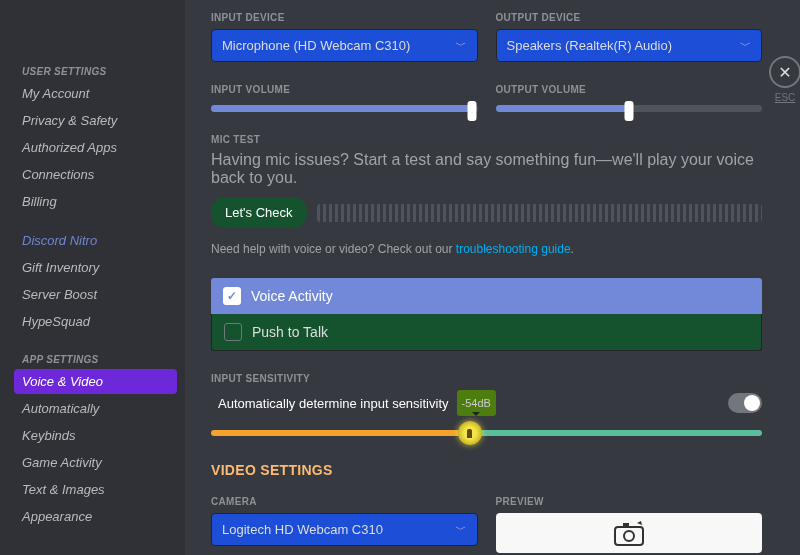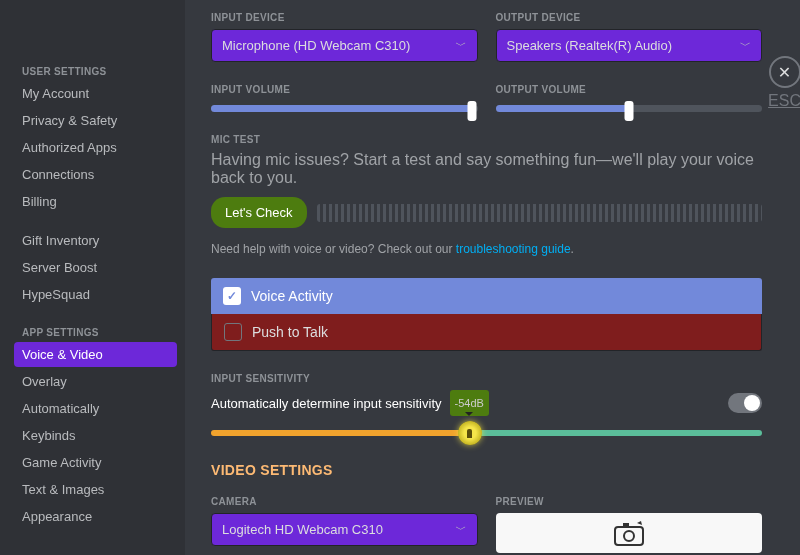--- a/index.html
+++ b/index.html
@@ -1,81 +1,81 @@
 <!DOCTYPE html>
 <html><head>
 <meta charset="utf-8">
 <style>
 * { box-sizing: border-box; margin: 0; padding: 0; font-family: "Segoe UI", -apple-system, sans-serif; }
 body { background: #36393f; color: #dcddde; font-size: 13px; width: 800px; height: 555px; overflow: hidden; display: flex; }
-.sidebar { width: 185px; background: #2f3136; height: 555px; overflow-y: auto; padding: 60px 8px 0 14px; flex-shrink: 0; }
+.sidebar { width: 185px; background: #2f3136; height: 555px; overflow-y: auto; padding: 60px 8px 0 14px; flex-shrink: 0; font-style: italic; }
 .sidebar::-webkit-scrollbar { width: 0; }
 .side-header { font-size: 10px; font-weight: 700; color: #8e9297; text-transform: uppercase; padding: 6px 8px 4px; letter-spacing: .3px; }
 .side-item { padding: 5px 8px; color: #b9bbbe; border-radius: 4px; cursor: pointer; margin-bottom: 2px; font-size: 13px; }
 .side-item.active { background: #6d28d9; color: #fff; }
 .side-item.nitro { color: #6f85d4; }
 .content { flex: 1; height: 555px; overflow-y: auto; padding: 12px 38px 20px 26px; position: relative; }
 .content::-webkit-scrollbar { width: 8px; }
 .content::-webkit-scrollbar-thumb { background: #202225; border-radius: 4px; }
 .row2 { display: flex; gap: 18px; }
 .col { flex: 1; }
 .label { font-size: 10px; font-weight: 700; color: #8e9297; text-transform: uppercase; margin-bottom: 6px; letter-spacing: .3px; }
-.select { background: #6d28d9; border: 1px solid #222428; border-radius: 4px; padding: 8px 10px; display: flex; justify-content: space-between; align-items: center; color: #dcddde; cursor: pointer; }
+.select { background: #1d4ed8; border: 1px solid #222428; border-radius: 4px; padding: 8px 10px; display: flex; justify-content: space-between; align-items: center; color: #dcddde; cursor: pointer; }
 .chev { color: #b9bbbe; font-size: 11px; }
 .slider-track { height: 7px; background: #4f545c; border-radius: 4px; position: relative; margin-top: 10px; }
 .slider-fill { height: 100%; background: #7289da; border-radius: 4px; position: absolute; left: 0; top: 0; }
 .slider-thumb { position: absolute; top: -4px; width: 9px; height: 20px; background: #fff; border-radius: 3px; transform: translateX(-50%); cursor: grab; }
 .mic-desc { color: #a0a3a7; font-size: 16px; margin-bottom: 10px; }
 .check-row { display: flex; align-items: center; gap: 10px; }
-.btn-check { background: #4d7c0f; color: #fff; font-weight: 500; padding: 8px 14px; border-radius: 14px; cursor: pointer; font-size: 13px; }
+.btn-check { background: #14532d; color: #fff; font-weight: 500; padding: 8px 14px; border-radius: 14px; cursor: pointer; font-size: 13px; }
 .meter { flex: 1; height: 18px; background: repeating-linear-gradient(90deg,#4f545c 0 3px,#36393f 3px 6px); border-radius: 3px; }
 .help { color: #a0a3a7; font-size: 12px; margin-top: 14px; }
 .help a { color: #00aff4; text-decoration: none; }
 .mode-active { background: #7289da; padding: 9px 12px; display: flex; align-items: center; gap: 10px; border-radius: 3px 3px 0 0; color: #fff; cursor: pointer; font-size: 14px; }
-.mode-inactive { background: #7f1d1d; padding: 9px 12px; display: flex; align-items: center; gap: 10px; border-radius: 0 0 3px 3px; border: 1px solid #222428; border-top: none; cursor: pointer; font-size: 14px; }
+.mode-inactive { background: #14532d; padding: 9px 12px; display: flex; align-items: center; gap: 10px; border-radius: 0 0 3px 3px; border: 1px solid #222428; border-top: none; cursor: pointer; font-size: 14px; }
 .cb { width: 18px; height: 18px; border-radius: 3px; display: flex; align-items: center; justify-content: center; }
 .cb.checked { background: #fff; color: #7289da; font-weight: 900; font-size: 12px; }
 .cb.unchecked { border: 1.5px solid #72767d; }
-.sens-row { display: flex; justify-content: space-between; align-items: center; margin-bottom: 14px; }
+.sens-row { display: flex; justify-content: space-between; align-items: center; margin-bottom: 14px; margin-left: 7px; }
 .sens-text { color: #fff; font-size: 13px; display: flex; align-items: center; gap: 8px; }
 .db-badge { background: #4d7c0f; color: #ccc; font-size: 11px; padding: 7px 5px; border-radius: 3px; position: relative; }
 .db-badge::after { content:''; position:absolute; left:50%; bottom:-4px; transform:translateX(-50%); border:4px solid transparent; border-top-color:#222; }
 .toggle { width: 34px; height: 20px; background: #72767d; border-radius: 10px; position: relative; cursor: pointer; }
 .toggle::after { content:''; position:absolute; width:16px; height:16px; background:#fff; border-radius:50%; top:2px; right:2px; }
 .sens-track { height: 6px; border-radius: 3px; display: flex; position: relative; }
 .sens-left { width: 47%; background: #f1a32d; border-radius: 3px 0 0 3px; }
 .sens-right { flex: 1; background: #5bbd9a; border-radius: 0 3px 3px 0; }
 .sens-handle { position: absolute; left: 47%; top: 50%; transform: translate(-50%,-50%); width: 24px; height: 24px; border-radius: 50%; background: radial-gradient(circle,#f5e54a 35%,#b8a818 80%); box-shadow: 0 0 6px rgba(245,229,74,.7); cursor: grab; display:flex; align-items:center; justify-content:center; }
 .sens-handle::before { content:''; width:5px; height:9px; background:#5a4e0a; border-radius:2px 2px 0 0; }
 .section-break { margin-top: 26px; }
 h3.video { color: #fdba74; font-size: 14px; font-weight: 700; margin-bottom: 18px; letter-spacing:.3px; }
 .esc-wrap { position: absolute; top: 56px; right: -1px; text-align: center; }
 .esc-circle { width: 32px; height: 32px; border: 2px solid #72767d; border-radius: 50%; display: flex; align-items: center; justify-content: center; color: #dcddde; cursor: pointer; font-size:16px; margin:0 auto 4px; }
-.esc-label { font-size: 16px; color: #72767d; text-decoration: underline; }
+.esc-label { font-size: 10px; color: #72767d; text-decoration: underline; }
 .block { margin-bottom: 22px; }
 .preview-box { background: #f8f8f8; height: 40px; border-radius: 4px; display:flex; align-items:center; justify-content:center; overflow:hidden; }
 </style>
 </head>
 <body>
 
 <div class="sidebar">
   <div class="side-header">USER SETTINGS</div>
   <div class="side-item">My Account</div>
   <div class="side-item">Privacy &amp; Safety</div>
   <div class="side-item">Authorized Apps</div>
   <div class="side-item">Connections</div>
   <div class="side-item">Billing</div>
   <div style="height:12px"></div>
+  <div class="side-item nitro">Discord Nitro</div>
   <div class="side-item">Gift Inventory</div>
   <div class="side-item">Server Boost</div>
   <div class="side-item">HypeSquad</div>
   <div style="height:12px"></div>
   <div class="side-header">APP SETTINGS</div>
   <div class="side-item active">Voice &amp; Video</div>
-  <div class="side-item">Overlay</div>
   <div class="side-item">Automatically</div>
   <div class="side-item">Keybinds</div>
   <div class="side-item">Game Activity</div>
   <div class="side-item">Text &amp; Images</div>
   <div class="side-item">Appearance</div>
 
 </div>
 
 <div class="content">
   <div class="esc-wrap">

